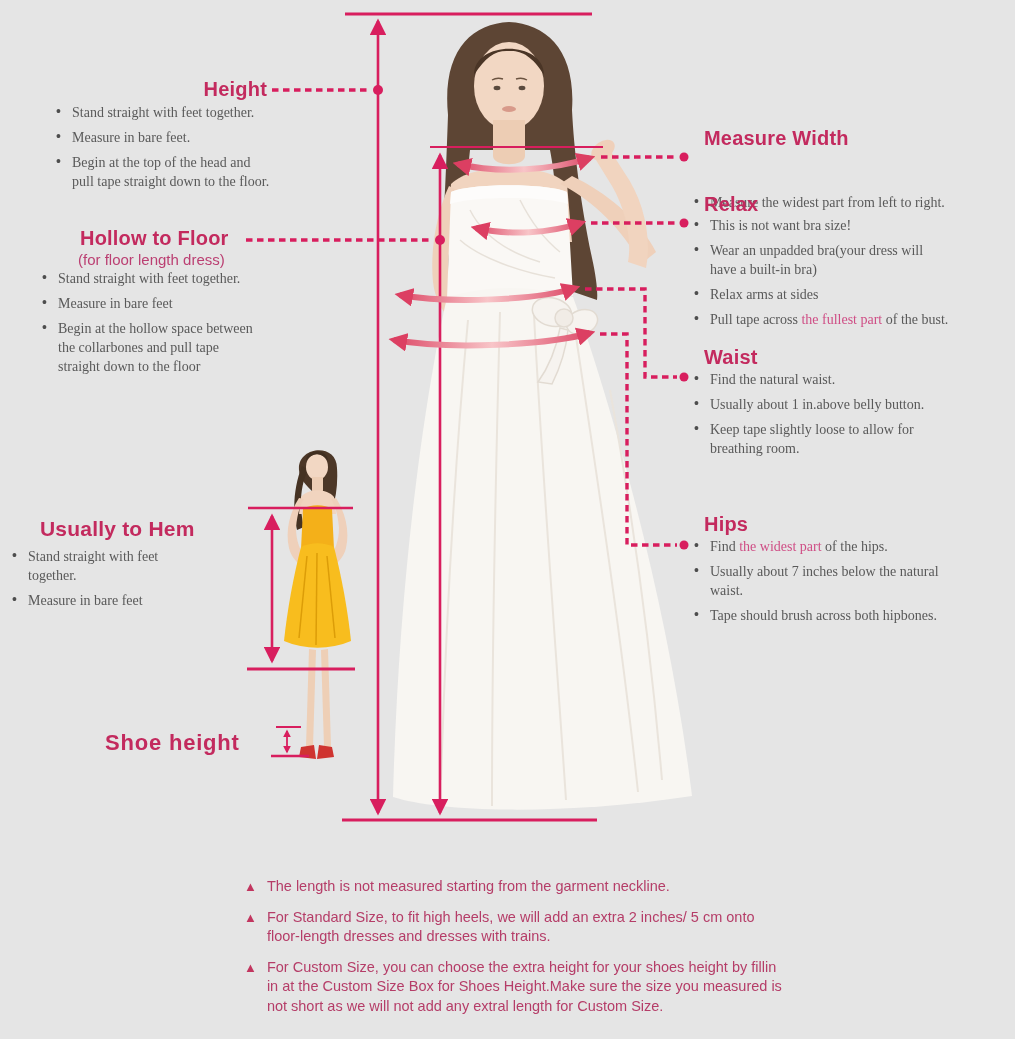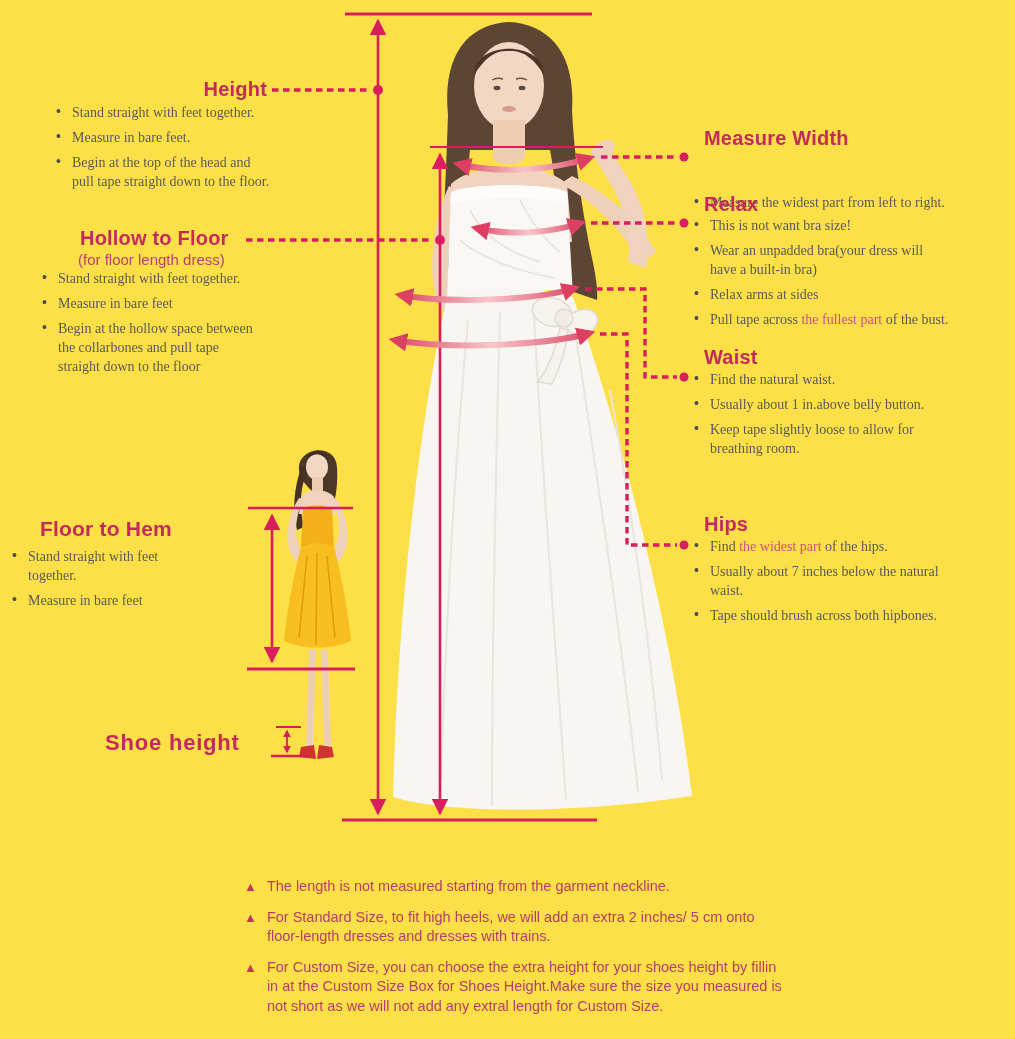--- a/index.html
+++ b/index.html
@@ -1,16 +1,16 @@
 <!DOCTYPE html>
 <html><head>
 <meta charset="utf-8">
 <style>
   html,body{margin:0;padding:0;background:#fff;}
-  .page{position:relative;width:1015px;height:1039px;background:#fde047;overflow:hidden;
+  .page{position:relative;width:1015px;height:1039px;background:#e5e5e5;overflow:hidden;
         font-family:"Liberation Sans",sans-serif;}
   .art{position:absolute;left:0;top:0;}
   .title{position:absolute;margin:0;font-size:20px;font-weight:bold;color:#c32a5e;letter-spacing:.2px;white-space:pre-line;}
   .subtitle{position:absolute;font-size:15px;color:#bb3f72;white-space:nowrap;}
   .blist{position:absolute;list-style:none;margin:0;padding:0;font-size:14px;color:#595959;line-height:18px;}
   .bitem{position:relative;padding-left:20px;margin-bottom:6px;}
   .bitem::before{content:"\2022";position:absolute;left:4px;top:-1px;color:#4d4d4d;}
   .btext{white-space:pre-line;font-family:Liberation Serif, serif;}
   .hl{color:#cf4d85;}
   .t-height{left:100px;top:78px;width:167px;text-align:right;}
@@ -180,21 +180,21 @@
   <h2 class="title t-h2f">Hollow to Floor</h2>
   <div class="subtitle sub-h2f">(for floor length dress)</div>
   <ul class="blist l-h2f">
     <li class="bitem"><span class="btext">Stand straight with feet together.</span></li>
     <li class="bitem"><span class="btext">Measure in bare feet</span></li>
     <li class="bitem"><span class="btext">Begin at the hollow space between
 the collarbones and pull tape
 straight down to the floor</span></li>
   </ul>
 
-  <h2 class="title t-h2h">Floor to Hem</h2>
+  <h2 class="title t-h2h">Usually to Hem</h2>
   <ul class="blist l-h2h">
     <li class="bitem"><span class="btext">Stand straight with feet
 together.</span></li>
     <li class="bitem"><span class="btext">Measure in bare feet</span></li>
   </ul>
 
   <h2 class="title t-shoe">Shoe height</h2>
 
   <h2 class="title t-shoulder">Measure Width</h2>
   <ul class="blist l-shoulder">

